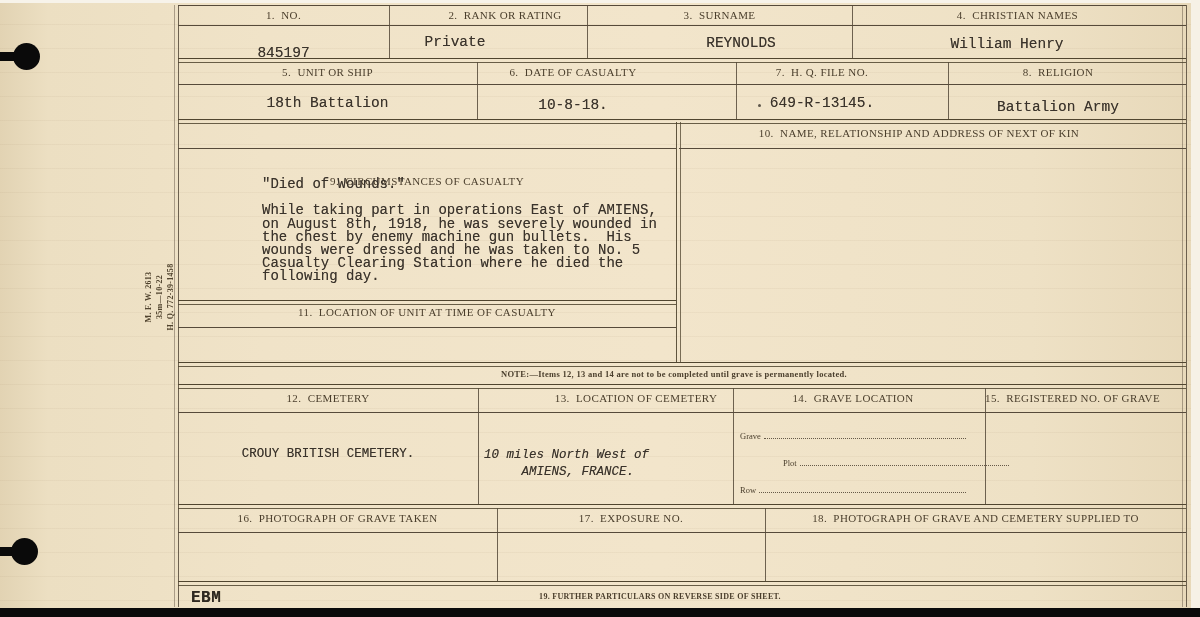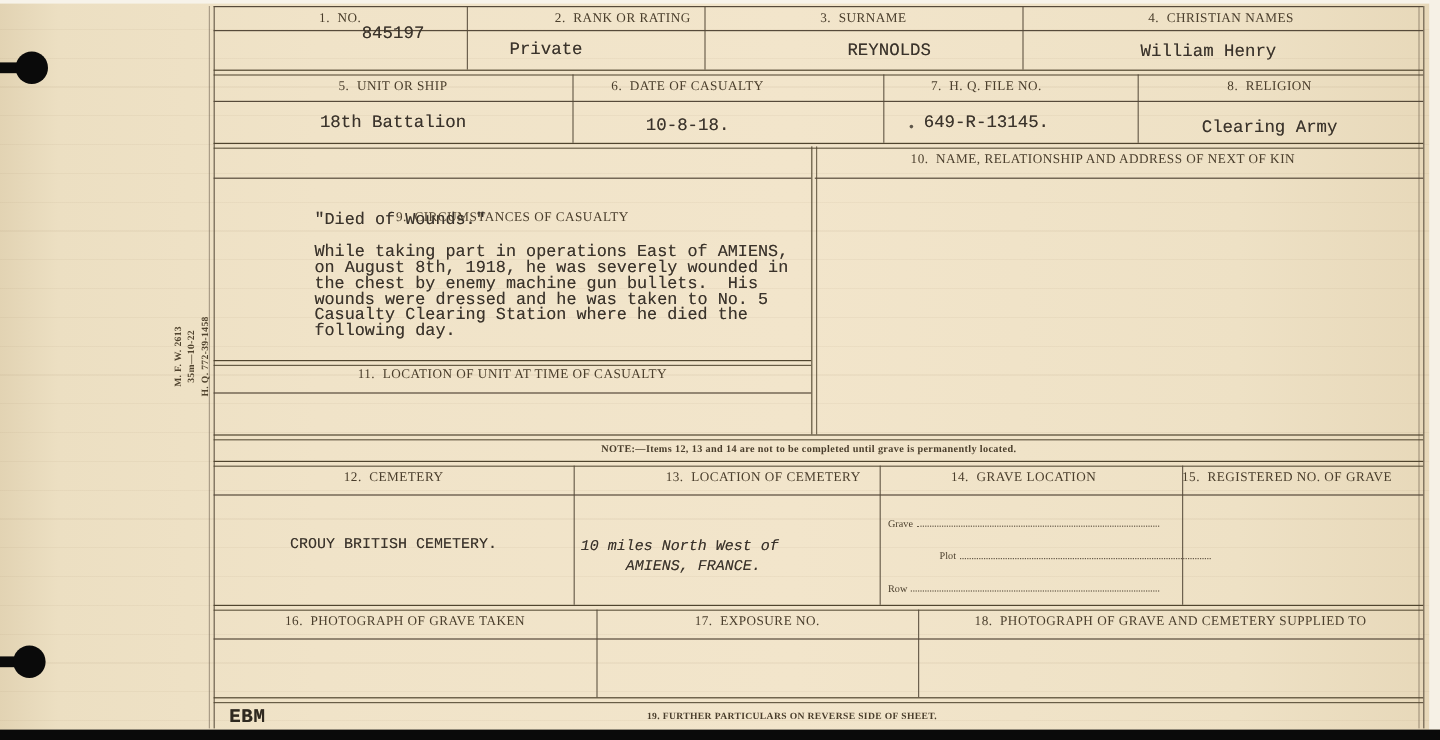--- a/index.html
+++ b/index.html
@@ -51,41 +51,41 @@
   <div class="vl2" style="left:1182px;top:5px;height:602px;"></div>
   <div class="vl" style="left:1186px;top:5px;height:602px;"></div>
   <div class="hl" style="left:178px;top:5px;width:1008px;"></div>
 
   <div class="hl" style="left:178px;top:25px;width:1008px;"></div>
   <div class="hld" style="left:178px;top:58px;width:1008px;"></div>
   <div class="vl" style="left:389px;top:5px;height:53px;"></div>
   <div class="vl" style="left:587px;top:5px;height:53px;"></div>
   <div class="vl" style="left:852px;top:5px;height:53px;"></div>
   <div class="hdr" style="left:178px;top:9px;width:211px;">1.  NO.</div>
-  <div class="hdr" style="left:407px;top:9px;width:198px;padding-left:13px;">2.  RANK OR RATING</div>
+  <div class="hdr" style="left:393px;top:9px;width:198px;padding-left:13px;">2.  RANK OR RATING</div>
   <div class="hdr" style="left:587px;top:9px;width:265px;">3.  SURNAME</div>
   <div class="hdr" style="left:852px;top:9px;width:331px;">4.  CHRISTIAN NAMES</div>
-  <div class="tw" style="left:178px;top:21px;width:211px;padding-left:44px;">845197</div>
+  <div class="tw" style="left:178px;top:45px;width:211px;">845197</div>
   <div class="tw" style="left:365px;top:34px;width:180px;">Private</div>
   <div class="tw" style="left:600px;top:35px;width:282px;">REYNOLDS</div>
   <div class="tw" style="left:852px;top:36px;width:310px;">William Henry</div>
 
   <div class="hl" style="left:178px;top:84px;width:1008px;"></div>
   <div class="hld" style="left:178px;top:119px;width:1008px;"></div>
   <div class="vl" style="left:477px;top:62px;height:57px;"></div>
   <div class="vl" style="left:736px;top:62px;height:57px;"></div>
   <div class="vl" style="left:948px;top:62px;height:57px;"></div>
   <div class="hdr" style="left:178px;top:66px;width:299px;">5.  UNIT OR SHIP</div>
   <div class="hdr" style="left:477px;top:66px;width:192px;">6.  DATE OF CASUALTY</div>
   <div class="hdr" style="left:736px;top:66px;width:172px;">7.  H. Q. FILE NO.</div>
   <div class="hdr" style="left:948px;top:66px;width:220px;">8.  RELIGION</div>
   <div class="tw" style="left:178px;top:95px;width:299px;">18th Battalion</div>
   <div class="tw" style="left:477px;top:97px;width:192px;">10-8-18.</div>
   <div class="tw" style="left:736px;top:95px;width:172px;">649-R-13145.</div>
-  <div class="tw" style="left:948px;top:99px;width:220px;">Clearing Army</div>
+  <div class="tw" style="left:948px;top:99px;width:220px;">Battalion Army</div>
   <div class="dot" style="left:758px;top:104px;"></div>
 
   <div class="vld" style="left:676px;top:122px;height:240px;"></div>
   <div class="hl" style="left:178px;top:148px;width:498px;"></div>
   <div class="hl" style="left:679px;top:148px;width:507px;"></div>
   <div class="hdr" style="left:178px;top:127px;width:498px;margin-top:48px;">9.  CIRCUMSTANCES OF CASUALTY</div>
   <div class="hdr" style="left:680px;top:127px;width:478px;">10.  NAME, RELATIONSHIP AND ADDRESS OF NEXT OF KIN</div>
   <div class="tw tw-block" style="left:262px;top:178px;">"Died of Wounds."
 
 While taking part in operations East of AMIENS,

